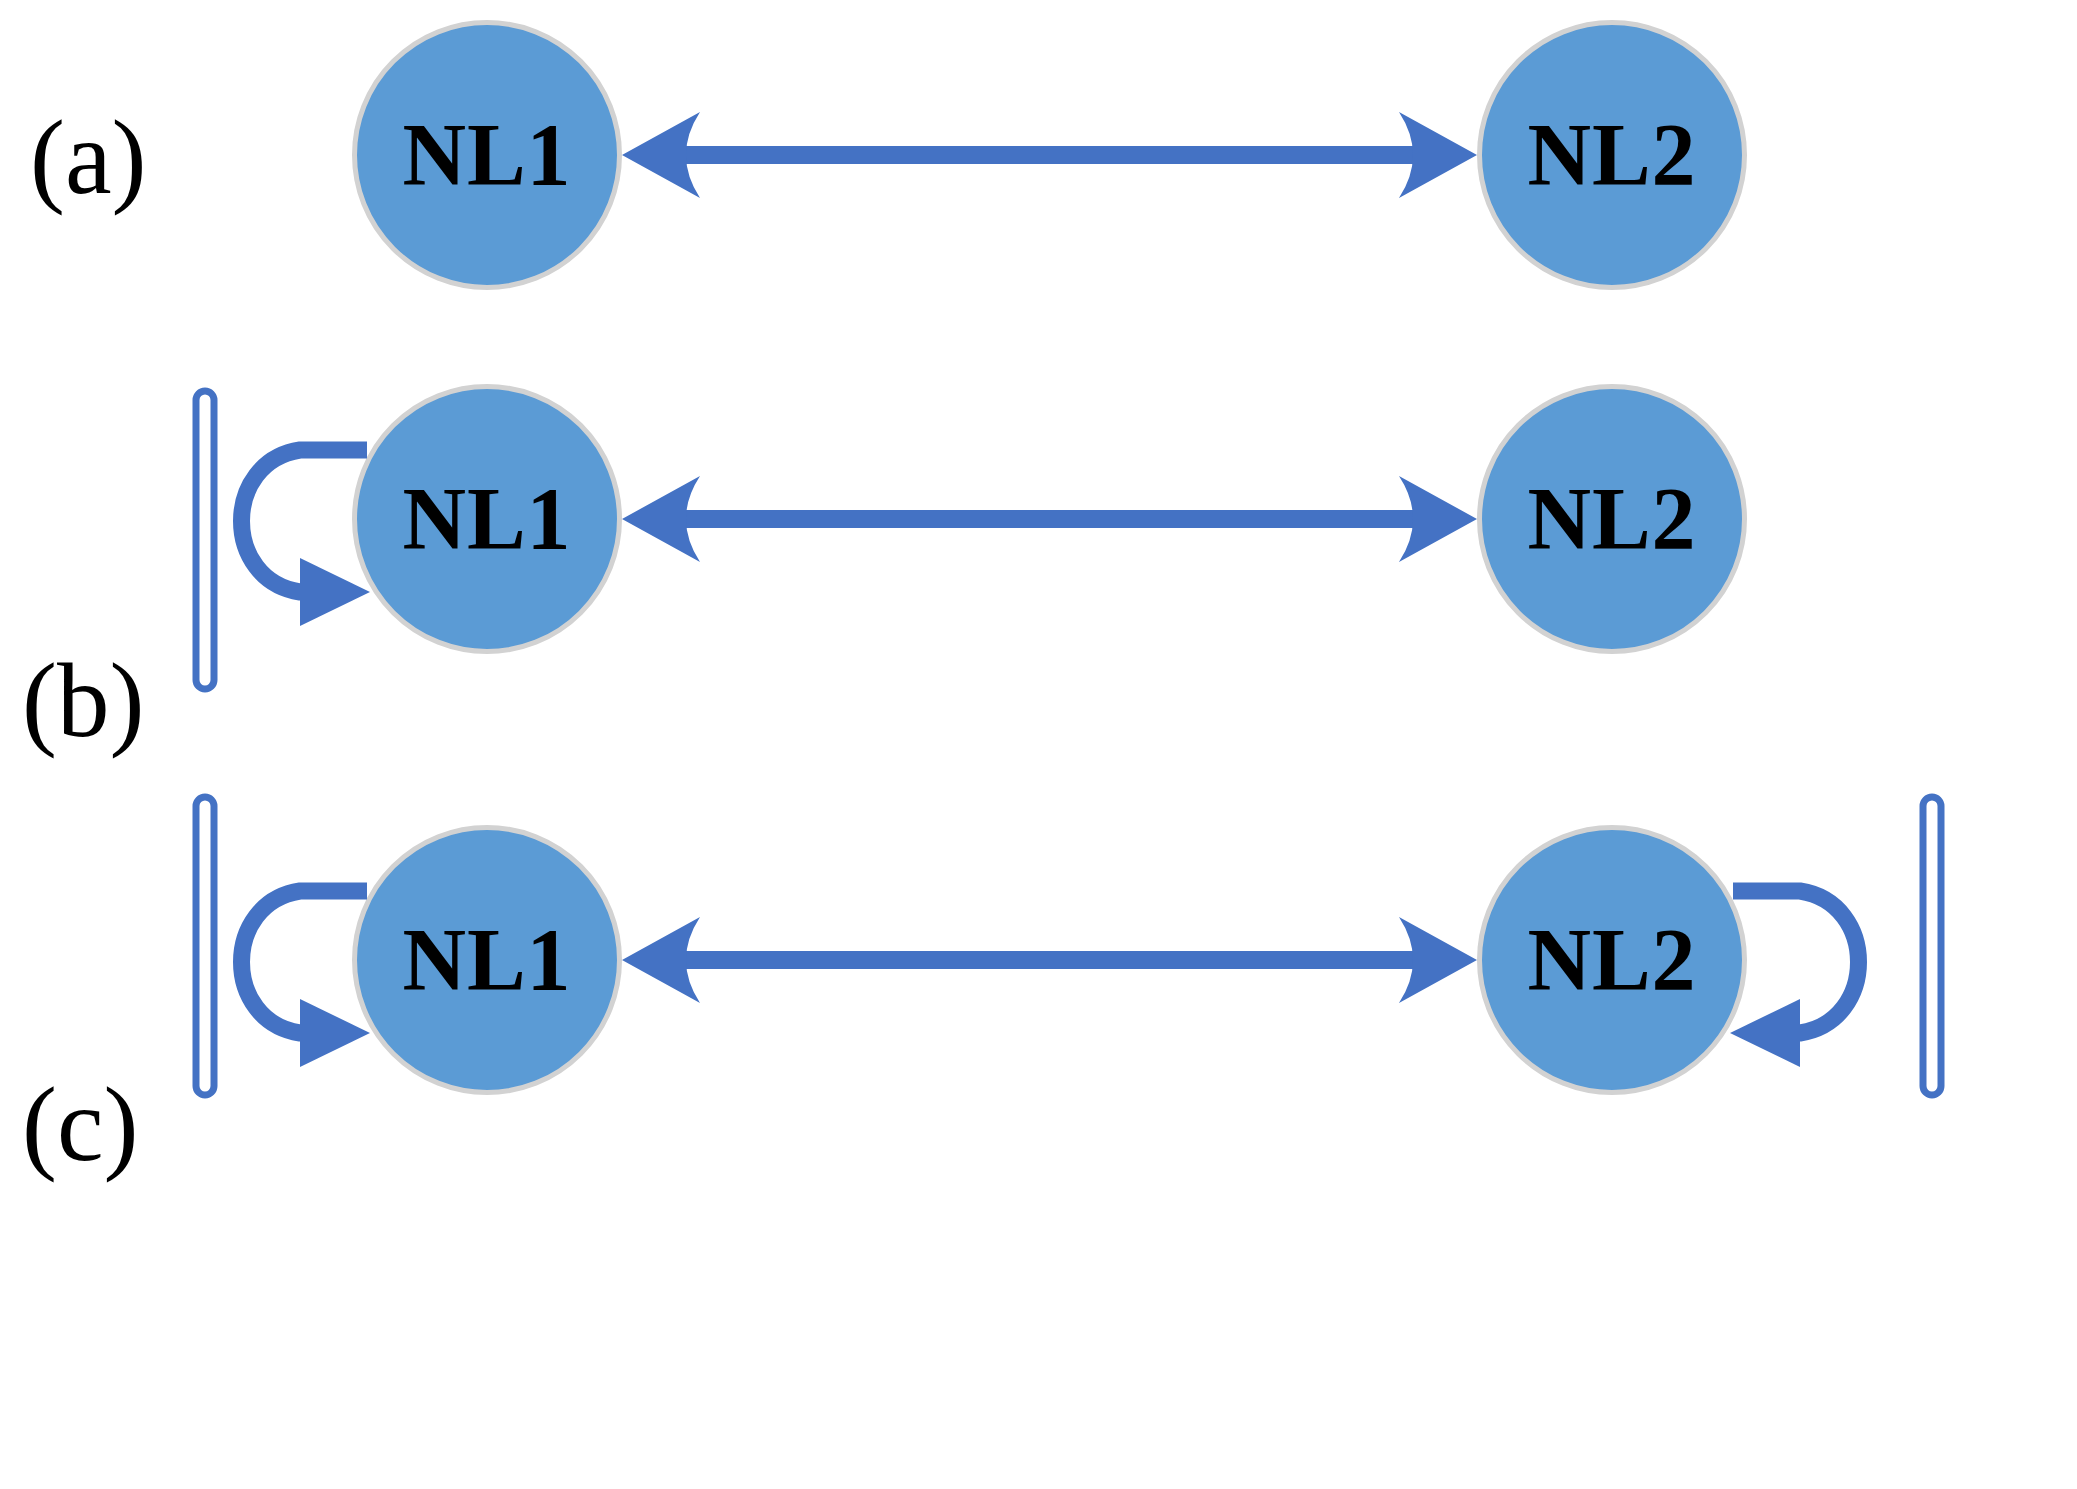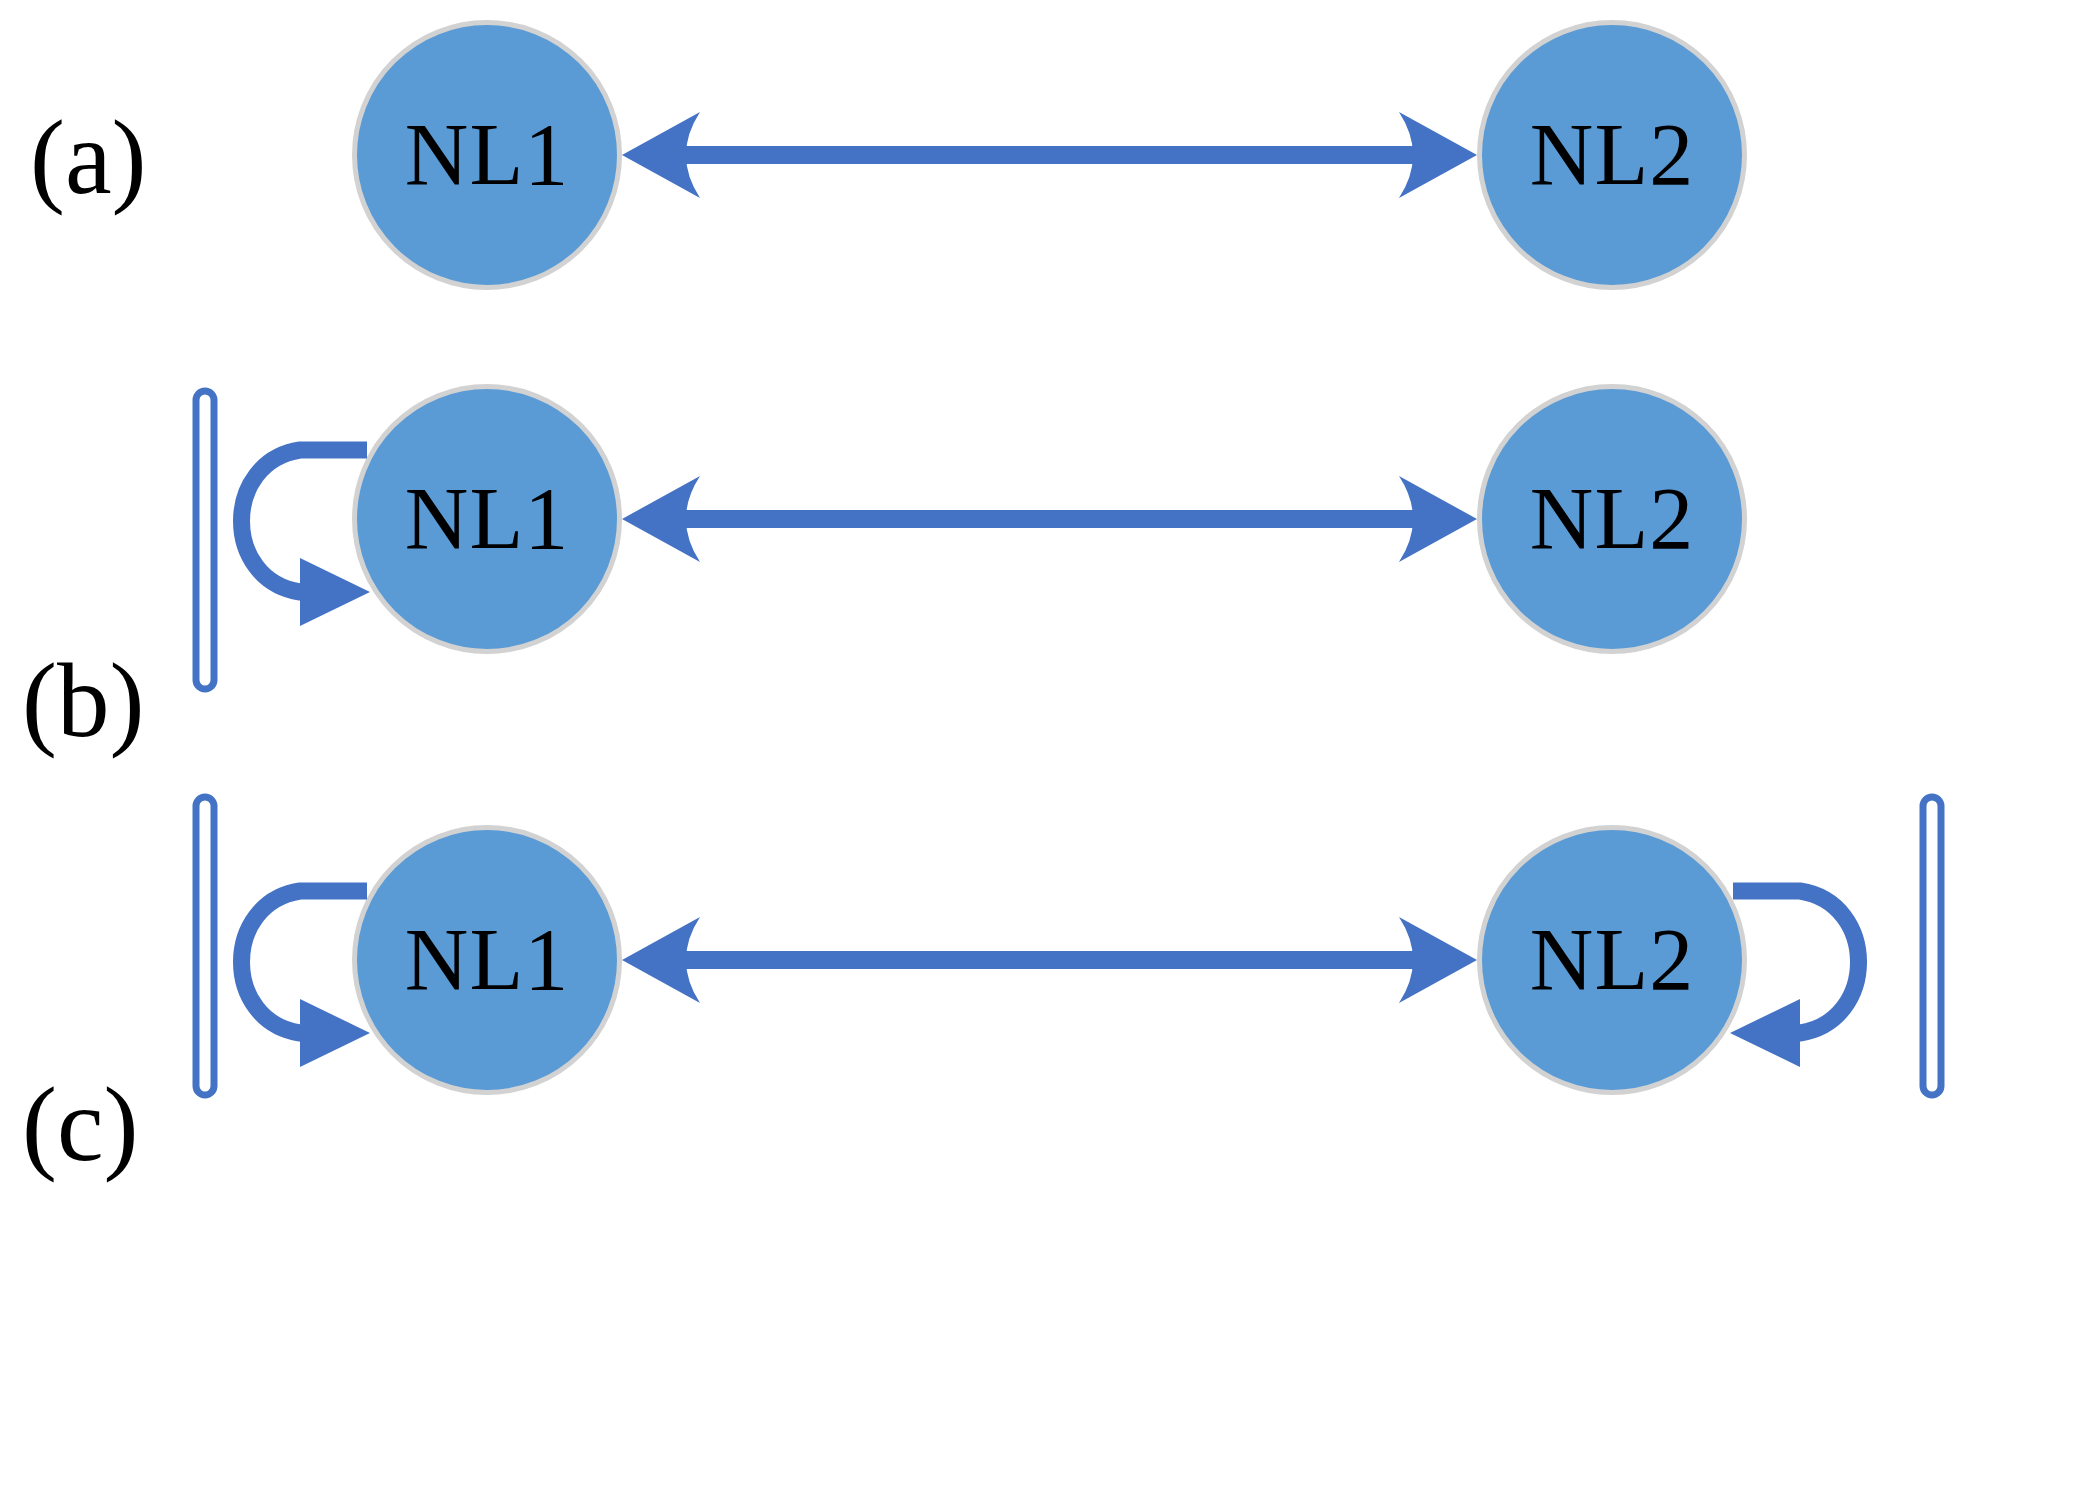--- a/index.html
+++ b/index.html
@@ -29,21 +29,21 @@
     border-radius: 50%;
     background: #5B9BD5;
     border: 5px solid #D2D2D2;
     box-sizing: border-box;
     display: flex;
     align-items: center;
     justify-content: center;
   }
   .node-label {
     font-family: "Liberation Serif", "DejaVu Serif", serif;
-    font-weight: normal;
+    font-weight: bold;
     font-size: 88px;
     color: #000000;
     letter-spacing: 1px;
     line-height: 1;
     user-select: none;
   }
   .svg-layer {
     position: absolute;
     left: 0;
     top: 0;

